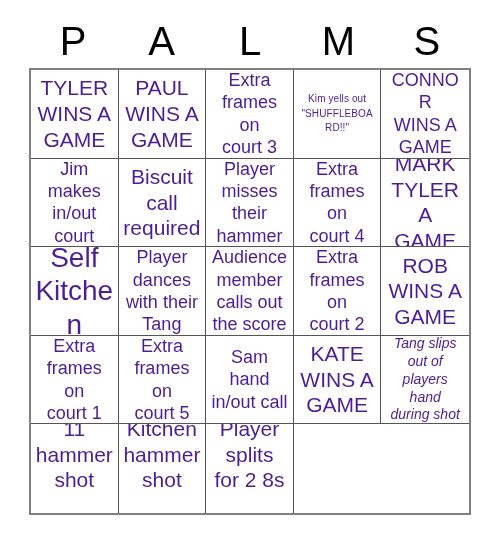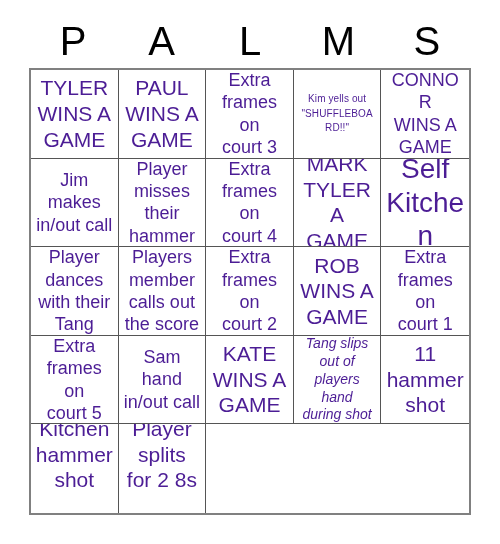--- a/index.html
+++ b/index.html
@@ -119,21 +119,26 @@
 "SHUFFLEBOARD!!"</span>
       </div>
     <div class="cell fs-md">
         <span class="cell-text">CONNOR
 WINS A
 GAME</span>
       </div>
     <div class="cell fs-md">
         <span class="cell-text">Jim
 makes
-in/out call</span>
+in/out court</span>
+      </div>
+    <div class="cell fs-lg">
+        <span class="cell-text">Biscuit
+call
+required</span>
       </div>
     <div class="cell fs-md">
         <span class="cell-text">Player
 misses
 their
 hammer</span>
       </div>
 
     <div class="cell fs-md">
         <span class="cell-text">Extra
@@ -149,21 +154,21 @@
         <span class="cell-text">Self
 Kitchen</span>
       </div>
     <div class="cell fs-md">
         <span class="cell-text">Player
 dances
 with their
 Tang</span>
       </div>
     <div class="cell fs-md">
-        <span class="cell-text">Players
+        <span class="cell-text">Audience
 member
 calls out
 the score</span>
       </div>
 
     <div class="cell fs-md">
         <span class="cell-text">Extra
 frames on
 court 2</span>
       </div>

